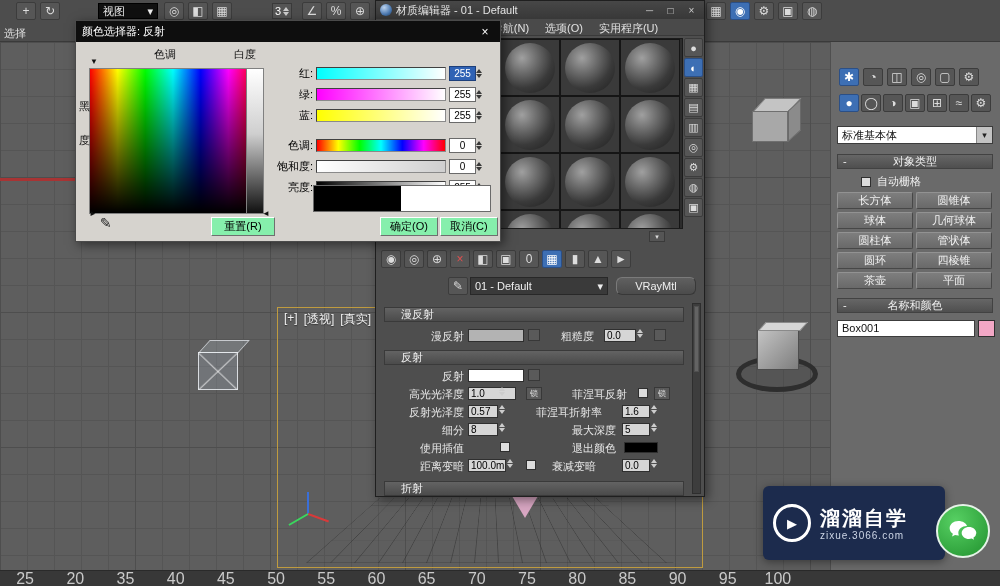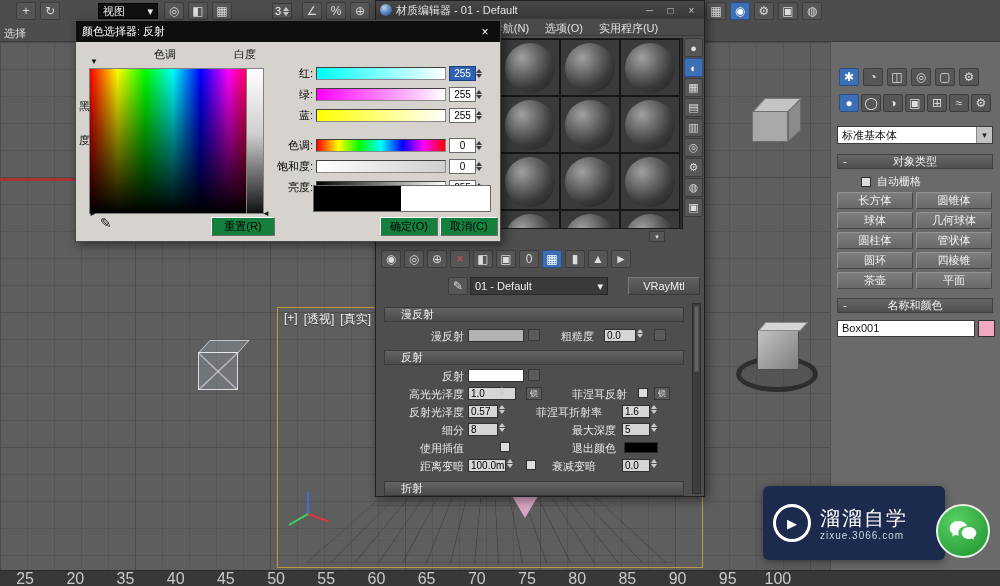--- a/index.html
+++ b/index.html
@@ -86,21 +86,21 @@
   #slots{position:absolute;left:3px;top:37px;width:304px;height:191px;background:#2c2c2c;border:1px solid #1b1b1b;display:flex;flex-wrap:wrap;overflow:hidden;align-content:flex-start}
   .slot{width:60px;height:57px;border:1px solid #151515;background:#3a3a3a;display:flex;align-items:center;justify-content:center}
   .slot.sel{border-color:#dcdcdc}
   .msphere{width:50px;height:50px;border-radius:50%;background:radial-gradient(circle at 34% 30%,#a0a0a0 0%,#6e6e6e 30%,#3a3a3a 62%,#1d1d1d 100%)}
   #me-side{position:absolute;left:308px;top:37px;width:20px;display:flex;flex-direction:column;gap:1px}
   #me-side .ticon{width:19px;height:19px;font-size:11px}
   #slot-size{position:absolute;left:273px;top:230px;width:16px;height:11px;background:#555;border:1px solid #3a3a3a;color:#ddd;font-size:7px;display:flex;align-items:center;justify-content:center}
   #me-toolbar{position:absolute;left:5px;top:249px;display:flex;gap:3px}
   #me-namerow-pick{position:absolute;left:72px;top:276px}
   #me-dd{position:absolute;left:94px;top:276px;width:138px;height:18px;background:#3a3a3a;border:1px solid #282828;color:#eee;font-size:11px;display:flex;align-items:center;justify-content:space-between;padding:0 4px}
-  #me-typebtn{position:absolute;left:252px;top:276px;width:72px;height:18px;background:linear-gradient(#606060,#4b4b4b);border:1px solid;border-color:#7a7a7a #383838 #383838 #7a7a7a;color:#efefef;font-size:11px;display:flex;align-items:center;justify-content:center;border-radius:0}
+  #me-typebtn{position:absolute;left:240px;top:276px;width:80px;height:18px;background:linear-gradient(#606060,#4b4b4b);border:1px solid;border-color:#7a7a7a #383838 #383838 #7a7a7a;color:#efefef;font-size:11px;display:flex;align-items:center;justify-content:center;border-radius:6px}
   #params{position:absolute;left:0;top:300px;width:314px;height:195px;overflow:hidden}
   .rollout{position:absolute;left:8px;width:300px;height:15px;background:linear-gradient(#636363,#4b4b4b);border:1px solid #3a3a3a;color:#f0f0f0;font-size:11px;line-height:13px;padding-left:16px}
   .plabel{position:absolute;font-size:11px;color:#e6e6e6;white-space:nowrap}
   .plabel-r{position:absolute;left:8px;width:80px;text-align:right;font-size:11px;color:#e6e6e6;white-space:nowrap}
   .fld{position:absolute;height:13px;background:#d6d6d6;border:1px solid #2f2f2f;font-size:10px;line-height:11px;color:#000;padding-left:2px}
   .mapbtn{position:absolute;width:12px;height:12px;background:#5a5a5a;border:1px solid #383838}
   .swatch{position:absolute;border:1px solid #2f2f2f}
   .lockbtn{position:absolute;width:16px;height:13px;background:#5a5a5a;border:1px solid #383838;color:#ddd;font-size:8px;text-align:center;line-height:12px}
   .pcb{position:absolute;width:10px;height:10px;background:#dcdcdc;border:1px solid #2f2f2f}
   #me-scroll{position:absolute;left:316px;top:302px;width:9px;height:191px;background:#3d3d3d;border:1px solid #2e2e2e}
@@ -119,27 +119,27 @@
   #cd-channels{position:absolute;left:180px;top:42px;width:242px}
   .chan-row{height:21px;display:flex;align-items:center}
   .chan-row:nth-of-type(4){margin-top:9px}
   .chan-label{width:60px;text-align:right;padding-right:3px;font-size:11px;color:#000}
   .chan-slider{width:130px;height:13px;border:1px solid #8a8a8a;border-top-color:#404040;border-left-color:#404040}
   .val{width:27px;height:15px;margin-left:3px;background:#fff;border:1px solid #6a6a6a;font-size:10px;text-align:center;line-height:13px;color:#000}
   .val.sel{background:#2f62b5;color:#fff;border-color:#1d3f7a}
   #cd-preview{position:absolute;left:237px;top:164px;width:178px;height:27px;border:1px solid #6a6a6a;display:flex}
   #cd-old{width:87px;height:100%;background:#000}
   #cd-new{width:89px;height:100%;background:#fff}
-  .dlg-btn{position:absolute;height:19px;background:#15803d;border:1px solid;border-color:#fff #6f6f6f #6f6f6f #fff;font-size:11px;color:#000;display:flex;align-items:center;justify-content:center}
+  .dlg-btn{position:absolute;height:19px;background:#86efac;border:1px solid;border-color:#fff #6f6f6f #6f6f6f #fff;font-size:11px;color:#000;display:flex;align-items:center;justify-content:center}
   #cd-eyedrop{position:absolute;left:24px;top:194px;font-size:14px;color:#222}
 
   
   #watermark{position:absolute;left:763px;top:486px;width:182px;height:74px;background:#1c2b4d;border-radius:6px;z-index:50;display:flex;align-items:center;padding-left:10px;gap:9px;box-shadow:0 2px 8px rgba(0,0,0,.4)}
   #wm-logo{width:38px;height:38px;border:3px solid #fff;border-radius:50%;display:flex;align-items:center;justify-content:center;color:#fff;font-size:13px;flex:0 0 auto}
-  #wm-brand{font-size:20px;font-weight:normal;color:#fff;letter-spacing:2px;line-height:24px}
+  #wm-brand{font-size:20px;font-weight:bold;color:#fff;letter-spacing:2px;line-height:24px}
   #wm-url{font-size:10px;color:#cdd6e6;letter-spacing:1px}
   #wm-green{position:absolute;left:936px;top:504px;width:54px;height:54px;border-radius:50%;background:radial-gradient(circle at 35% 30%,#57d063,#2ea13b 75%);border:2px solid #e6f3e8;z-index:51;display:flex;align-items:center;justify-content:center}
 </style>
 </head>
 <body>
 
 <div id="screen">
 
   <div id="viewport">
     <div id="red-line"></div>

